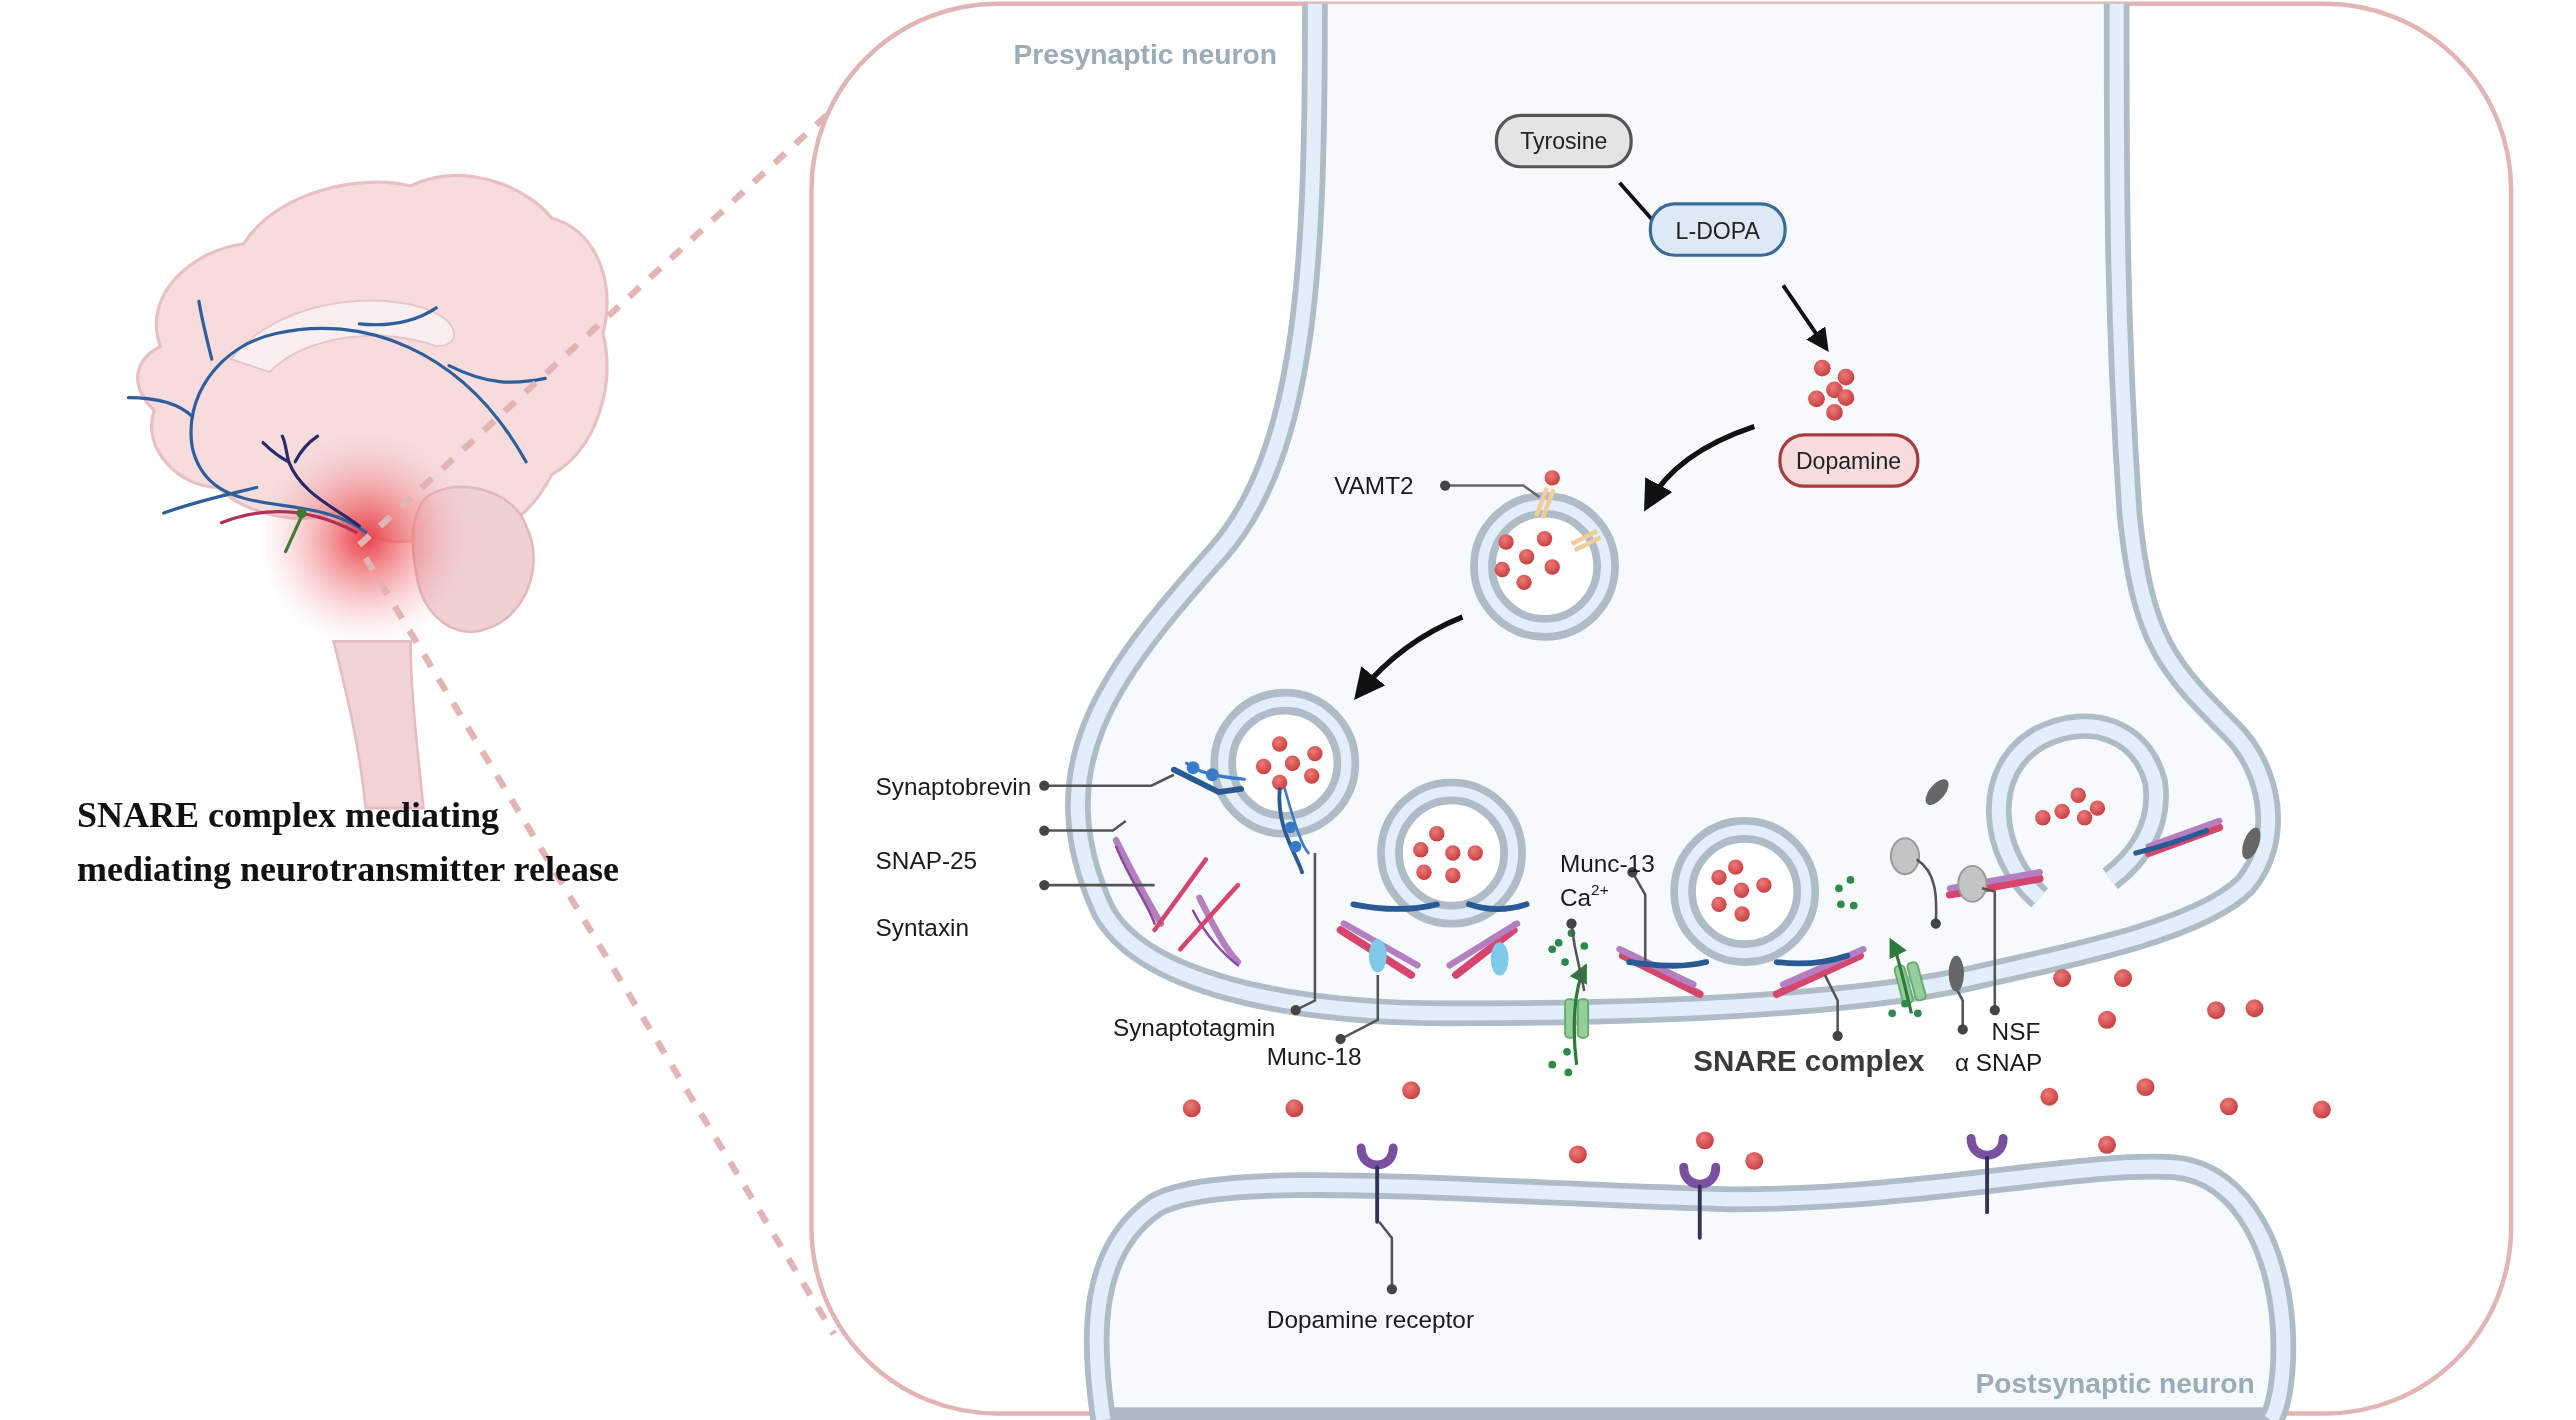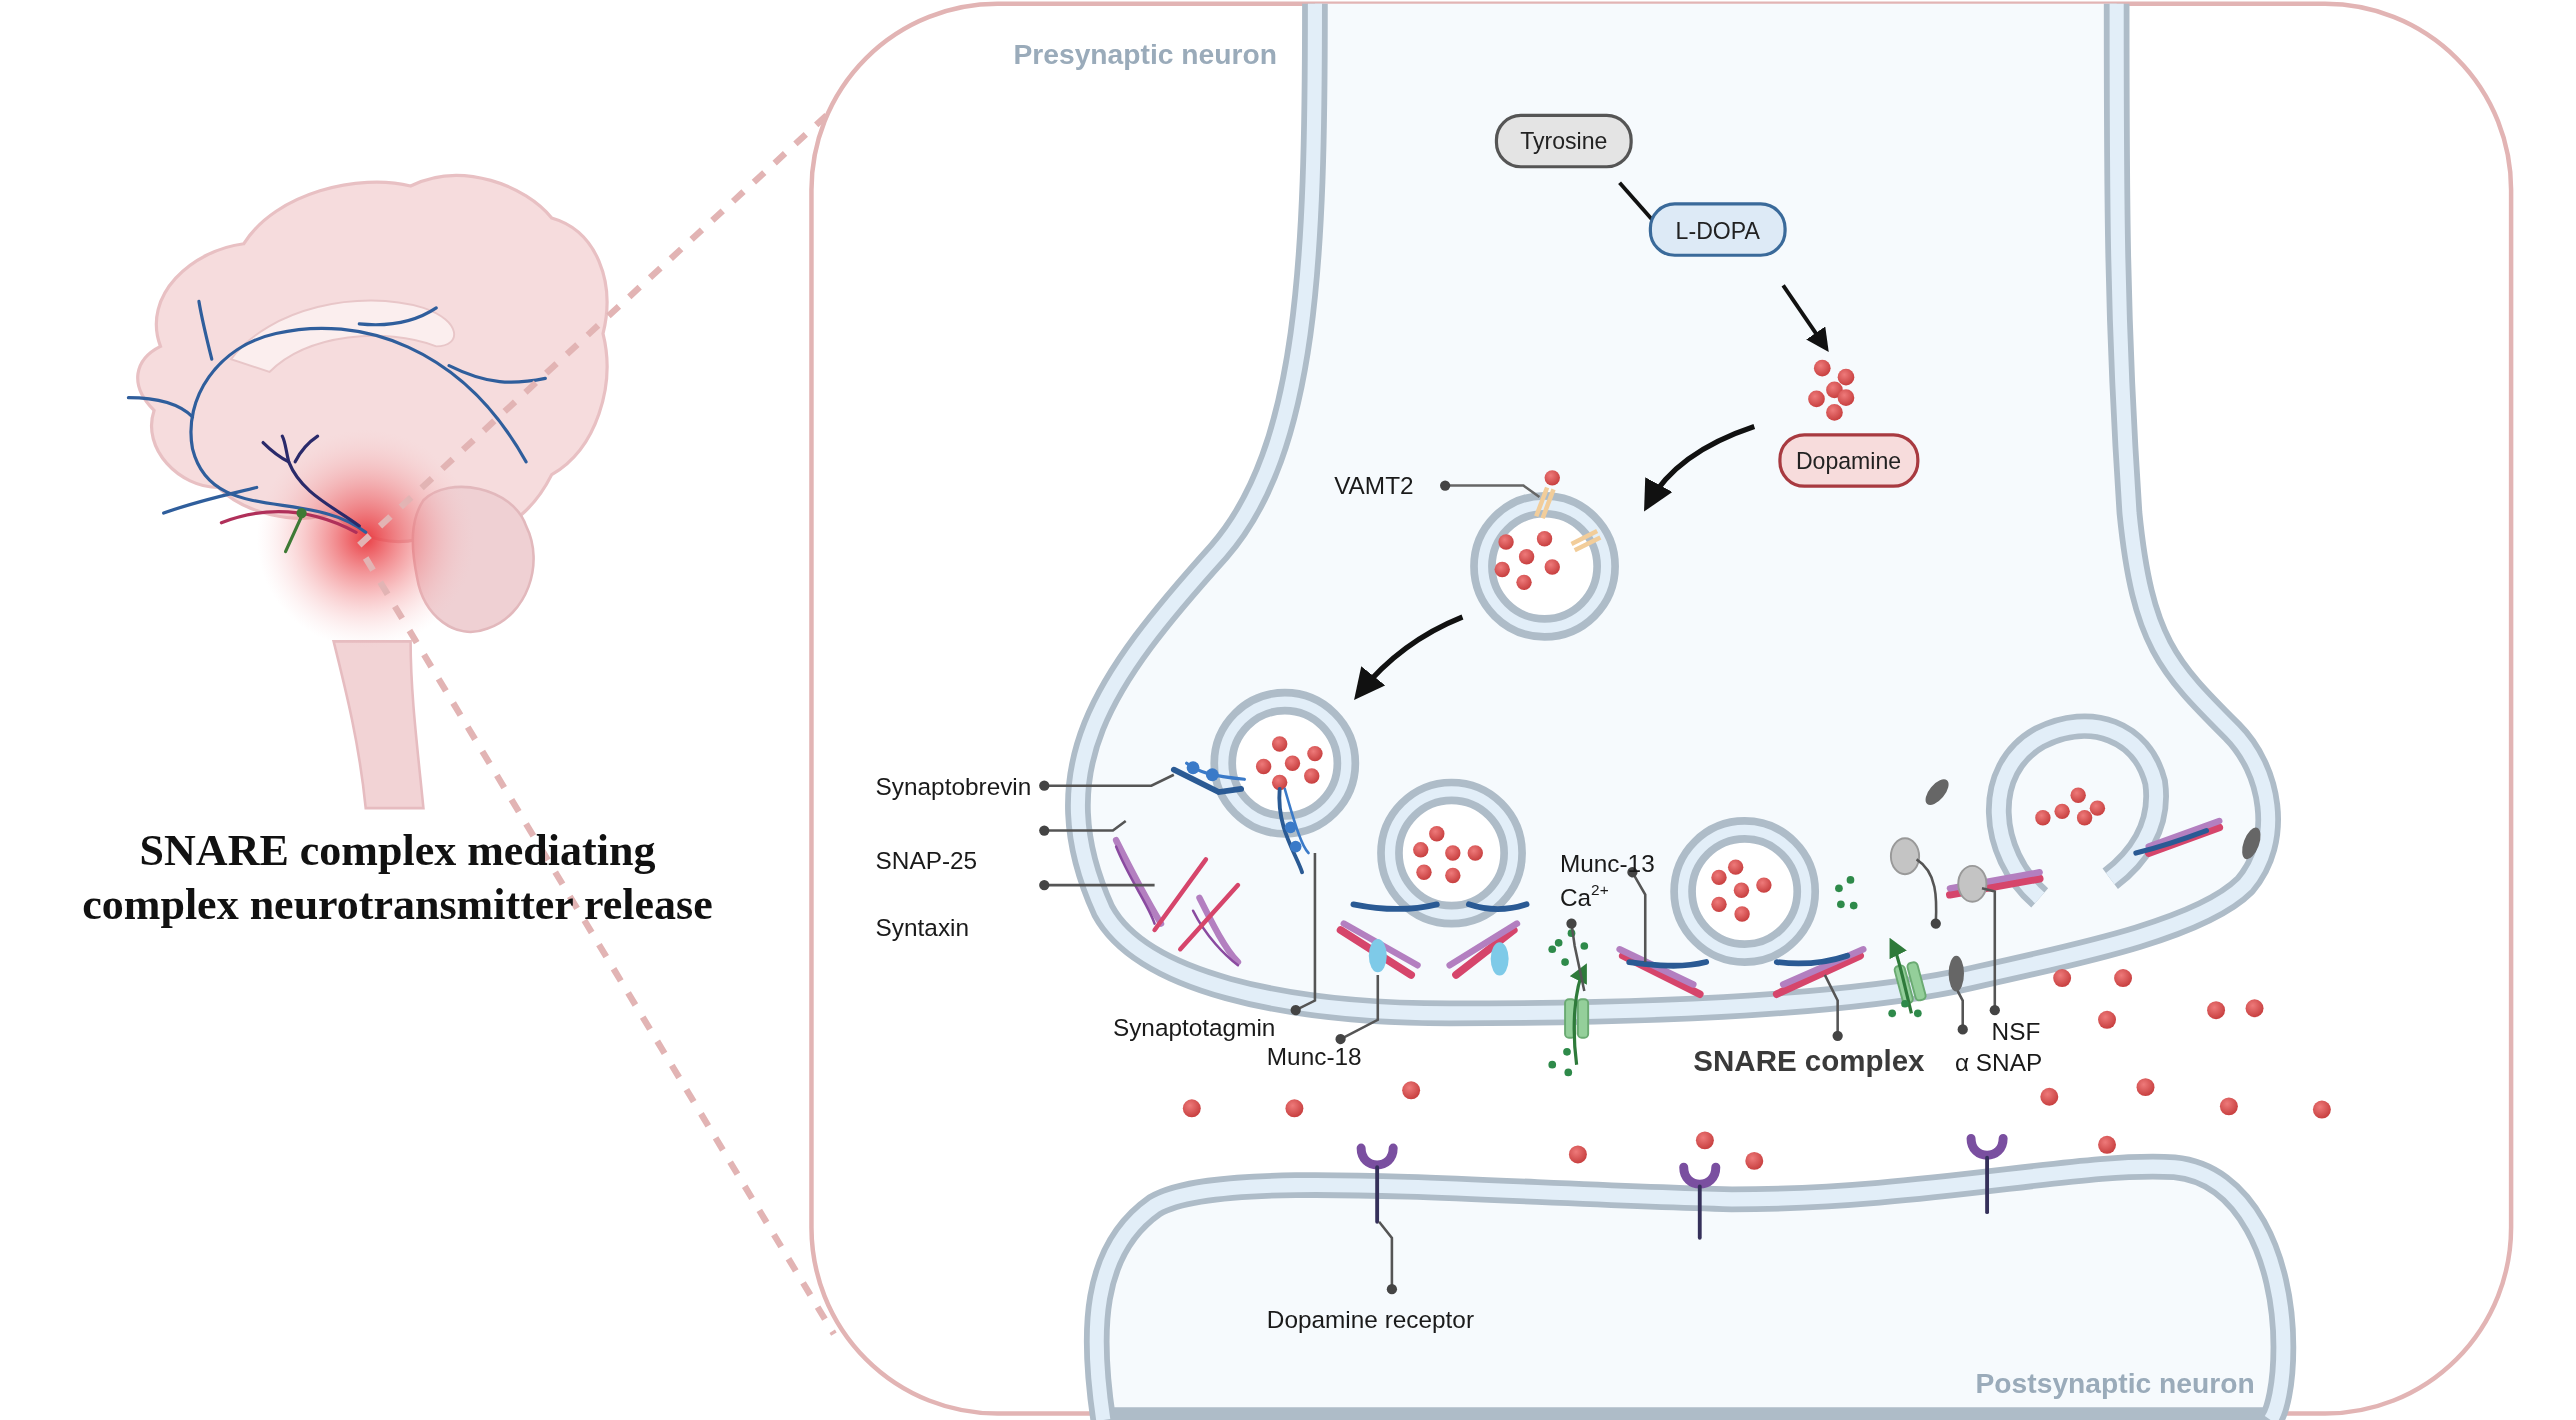--- a/index.html
+++ b/index.html
@@ -3,22 +3,22 @@
 <meta charset="utf-8">
 <style>
   html, body { margin: 0; padding: 0; background: #ffffff; }
   body { width: 2576px; height: 1420px; position: relative; overflow: hidden; }
   svg { position: absolute; left: 0; top: 0; }
   .lbl { font-family: "Liberation Sans", sans-serif; fill: #1a1a1a; font-size: 38px; }
   .lbl-sm { font-family: "Liberation Sans", sans-serif; fill: #1a1a1a; font-size: 24px; }
   .region { font-family: "Liberation Sans", sans-serif; fill: #9aabba; font-size: 44px; font-weight: bold; }
   .snare { font-family: "Liberation Sans", sans-serif; fill: #3a3a3a; font-size: 46px; font-weight: bold; }
   .pill-text { font-family: "Liberation Sans", sans-serif; fill: #222; font-size: 36px; }
-  .title { position: absolute; left: 77px; top: 824px; width: 641px; text-align: center;
-           font-family: "Liberation Serif", serif; font-weight: bold; font-size: 44px; line-height: 54px; color: #111; }
+  .title { position: absolute; left: 77px; top: 788px; width: 641px; 
+           font-family: "Liberation Serif", serif; font-weight: bold; font-size: 36px; line-height: 54px; color: #111; }
 </style>
 </head>
 <body>
 
 <svg width="2576" height="1420" viewBox="0 0 4016 2214" xmlns="http://www.w3.org/2000/svg">
   <defs>
     <radialGradient id="glow" cx="50%" cy="50%" r="50%">
       <stop offset="0%" stop-color="#e8343a" stop-opacity="0.95"></stop>
       <stop offset="45%" stop-color="#ee6a6e" stop-opacity="0.5"></stop>
       <stop offset="100%" stop-color="#f7c5c7" stop-opacity="0"></stop>
@@ -313,15 +313,15 @@
   <text class="lbl" x="2432" y="1360">Munc-13</text>
   <text class="lbl" x="2432" y="1412"><tspan>Ca</tspan><tspan class="lbl-sm" dy="-16">2+</tspan></text>
   <text class="snare" x="2640" y="1670">SNARE complex</text>
   <text class="lbl" x="3105" y="1622">NSF</text>
   <text class="lbl" x="3048" y="1670">α SNAP</text>
   <text class="lbl" x="1975" y="2070">Dopamine receptor</text>
 </svg>
 
 <div class="title">
   <div>SNARE complex mediating</div>
-  <div>complex neurotransmitter release</div>
+  <div>mediating neurotransmitter release</div>
 </div>
 
 
 </body></html>

